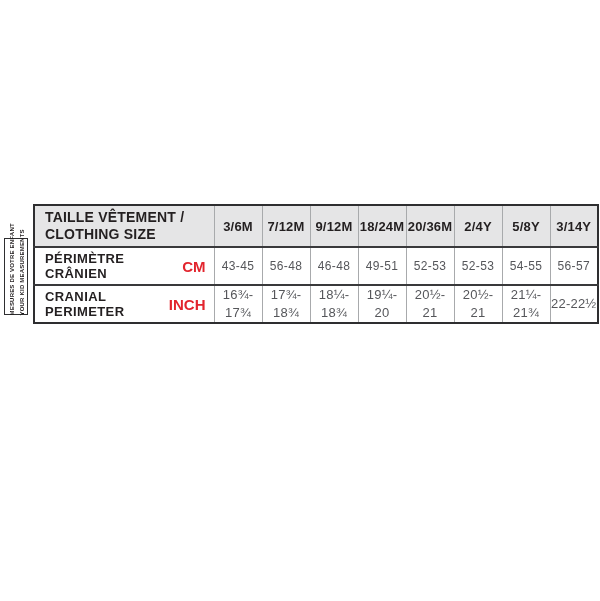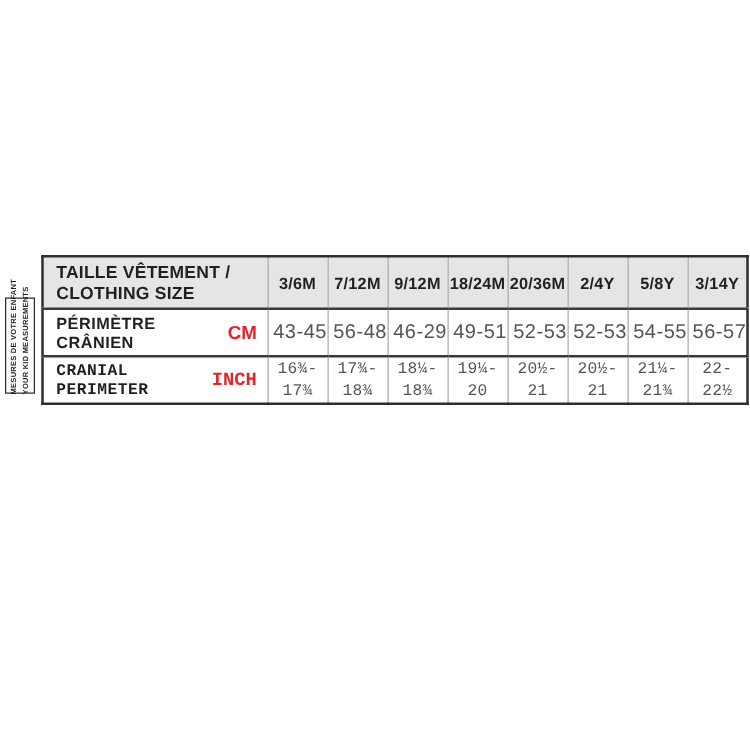--- a/index.html
+++ b/index.html
@@ -72,28 +72,28 @@
     color:var(--label-text);
   }
   .size-chart thead th.label-cell{
     text-align:left;
     padding-left:10px;
     font-size:14px;
     line-height:1.25;
     white-space:pre-line;
   }
   .size-chart tr.row-cm td{height:38px;}
-  .size-chart tr.row-inch td{height:24px;font-family:Liberation Mono, monospace;}
+  .size-chart tr.row-inch td{height:24px;}
   .size-chart td.value{
     text-align:center;
     color:var(--value-text);
     font-weight:400;
     white-space:pre-line;
   }
-  .size-chart tr.row-cm td.value{font-size:16px;letter-spacing:0.4px;text-align:right;}
+  .size-chart tr.row-cm td.value{font-size:12px;letter-spacing:0.4px;}
   .size-chart tr.row-inch td.value{font-size:13px;line-height:1.4;letter-spacing:0.2px;}
   td.label-cell .row-label{
     display:flex;
     align-items:center;
     justify-content:space-between;
     padding:0 8px 0 10px;
   }
   td.label-cell .row-label .lbl{
     font-weight:bold;
     font-size:13px;
@@ -147,21 +147,21 @@
     <tbody>
       <tr class="row-cm">
         <td class="label-cell">
           <div class="row-label">
             <span class="lbl">PÉRIMÈTRE CRÂNIEN</span>
             <span class="unit">CM</span>
           </div>
         </td>
         <td class="value">43-45</td>
         <td class="value">56-48</td>
-        <td class="value">46-29</td>
+        <td class="value">46-48</td>
         <td class="value">49-51</td>
         <td class="value">52-53</td>
         <td class="value">52-53</td>
         <td class="value">54-55</td>
         <td class="value">56-57</td>
       </tr>
       <tr class="row-inch">
         <td class="label-cell">
           <div class="row-label">
             <span class="lbl">CRANIAL PERIMETER</span>

